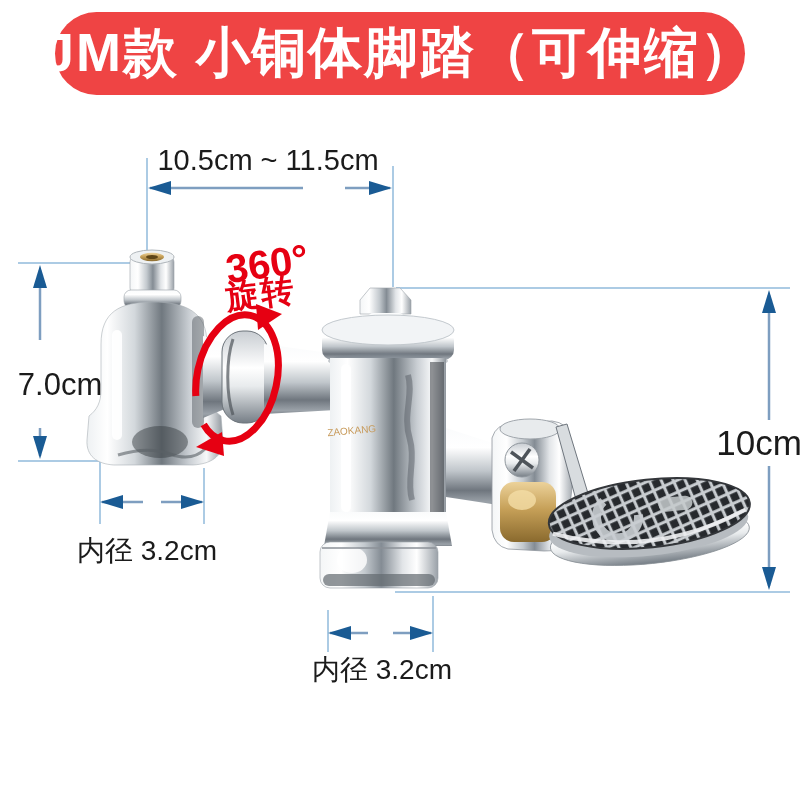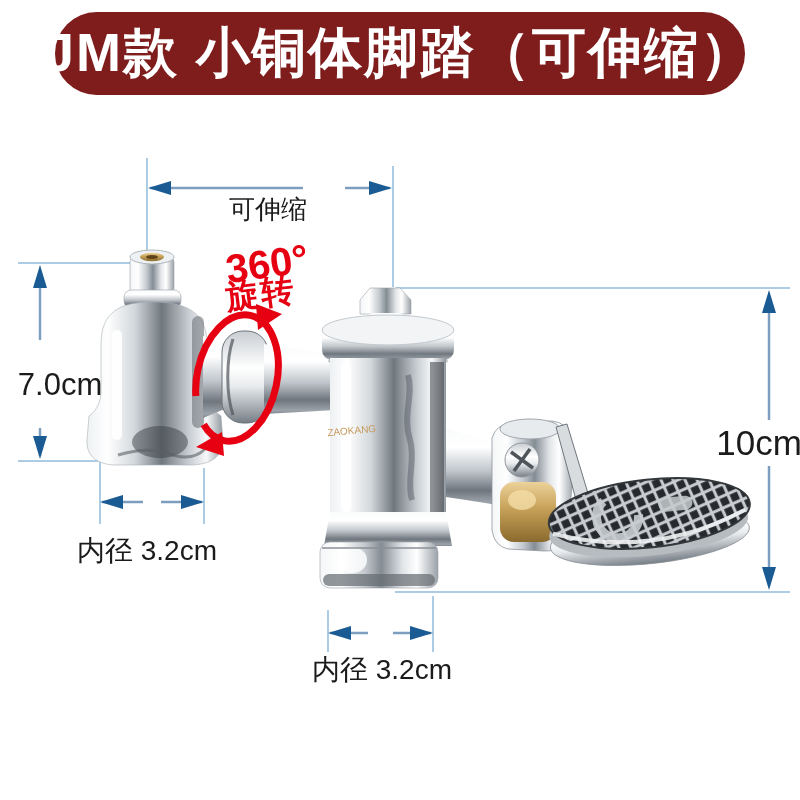--- a/index.html
+++ b/index.html
@@ -1,18 +1,18 @@
 <!DOCTYPE html>
 <html><head>
 <meta charset="utf-8">
 <style>
   html,body{margin:0;padding:0;background:#fff;}
   .stage{position:relative;width:800px;height:800px;background:#ffffff;overflow:hidden;
          font-family:"Liberation Sans","DejaVu Sans",sans-serif;}
-  .banner{position:absolute;left:55px;top:12px;width:690px;height:83px;background:#7f1d1d;
+  .banner{position:absolute;left:55px;top:12px;width:690px;height:83px;background:#ef4444;
           border-radius:42px;display:flex;align-items:center;justify-content:center;}
   .banner-title{color:#ffffff;font-size:54px;font-weight:bold;letter-spacing:2px;white-space:nowrap;}
   .art{position:absolute;left:0;top:0;width:800px;height:800px;}
   .label{position:absolute;color:#1b1b1b;white-space:nowrap;transform:translate(-50%,-50%);z-index:5;}
   .lbl-topdim{left:268px;top:160px;font-size:29px;}
   .lbl-retract{left:268px;top:209px;font-size:26px;}
   .lbl-rot-deg{left:267px;top:264px;font-size:40px;font-weight:bold;color:#E60012;
                transform:translate(-50%,-50%) rotate(-8deg);}
   .lbl-rot-txt{left:261px;top:294px;font-size:33px;font-weight:bold;color:#E60012;letter-spacing:2px;
                transform:translate(-50%,-50%) rotate(-7deg);}
@@ -190,20 +190,20 @@
 
     <g>
       <g transform="rotate(12 237 378)">
         <ellipse cx="237" cy="378" rx="40" ry="64" class="redstroke" stroke-width="7" pathLength="100" stroke-dasharray="33 9 58 0"></ellipse>
       </g>
       <polygon class="redfill" points="282,314 256,304 258,330"></polygon>
       <polygon class="redfill" points="196,447 222,432 224,456"></polygon>
     </g>
   </svg>
 
-  <div class="label lbl-retract">可伸缩</div>
+  <div class="label lbl-topdim">10.5cm ~ 11.5cm</div>
   <div class="label lbl-rot-deg">360°</div>
   <div class="label lbl-rot-txt">旋转</div>
   <div class="label lbl-h7">7.0cm</div>
   <div class="label lbl-h10">10cm</div>
   <div class="label lbl-d32l">内径 3.2cm</div>
   <div class="label lbl-d32b">内径 3.2cm</div>
 </div>
 
 </body></html>

